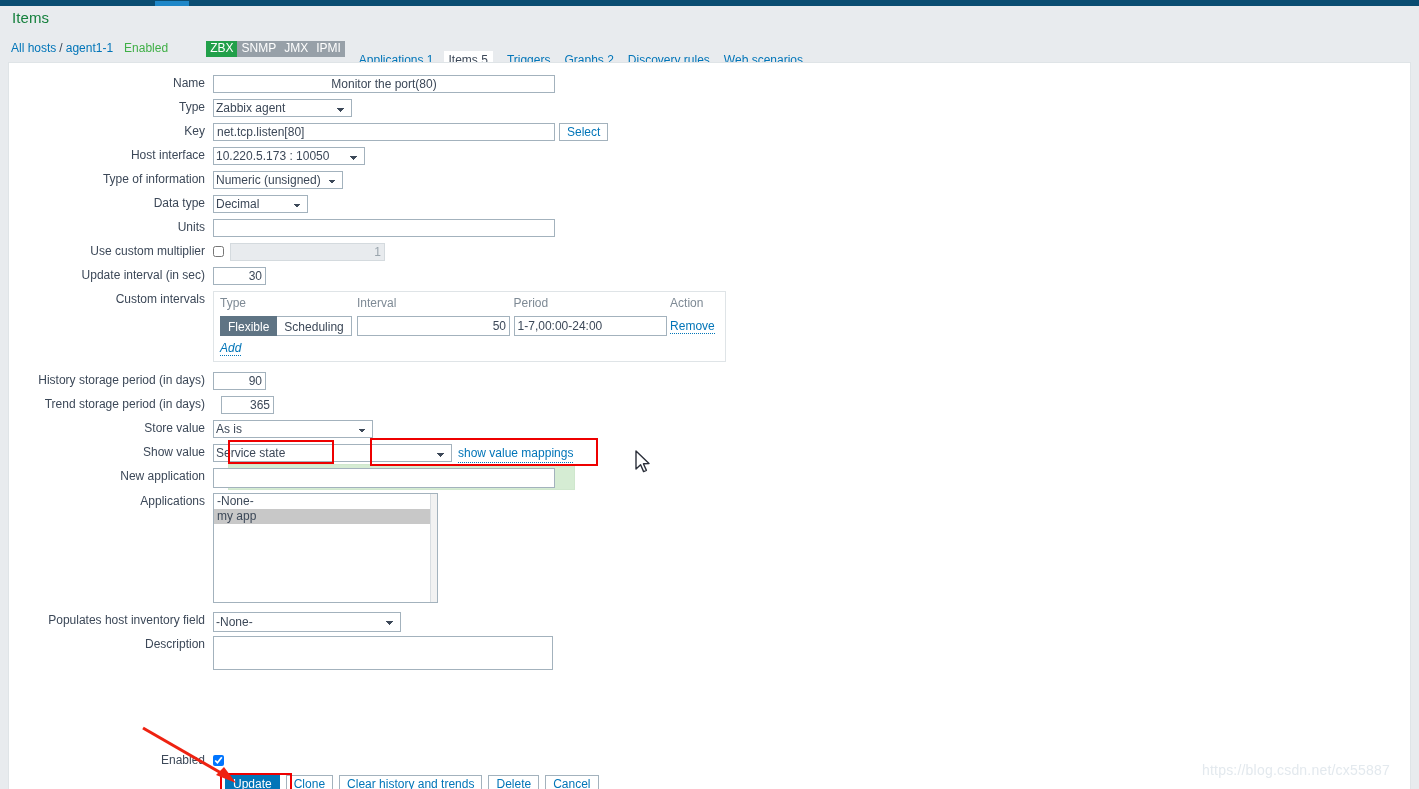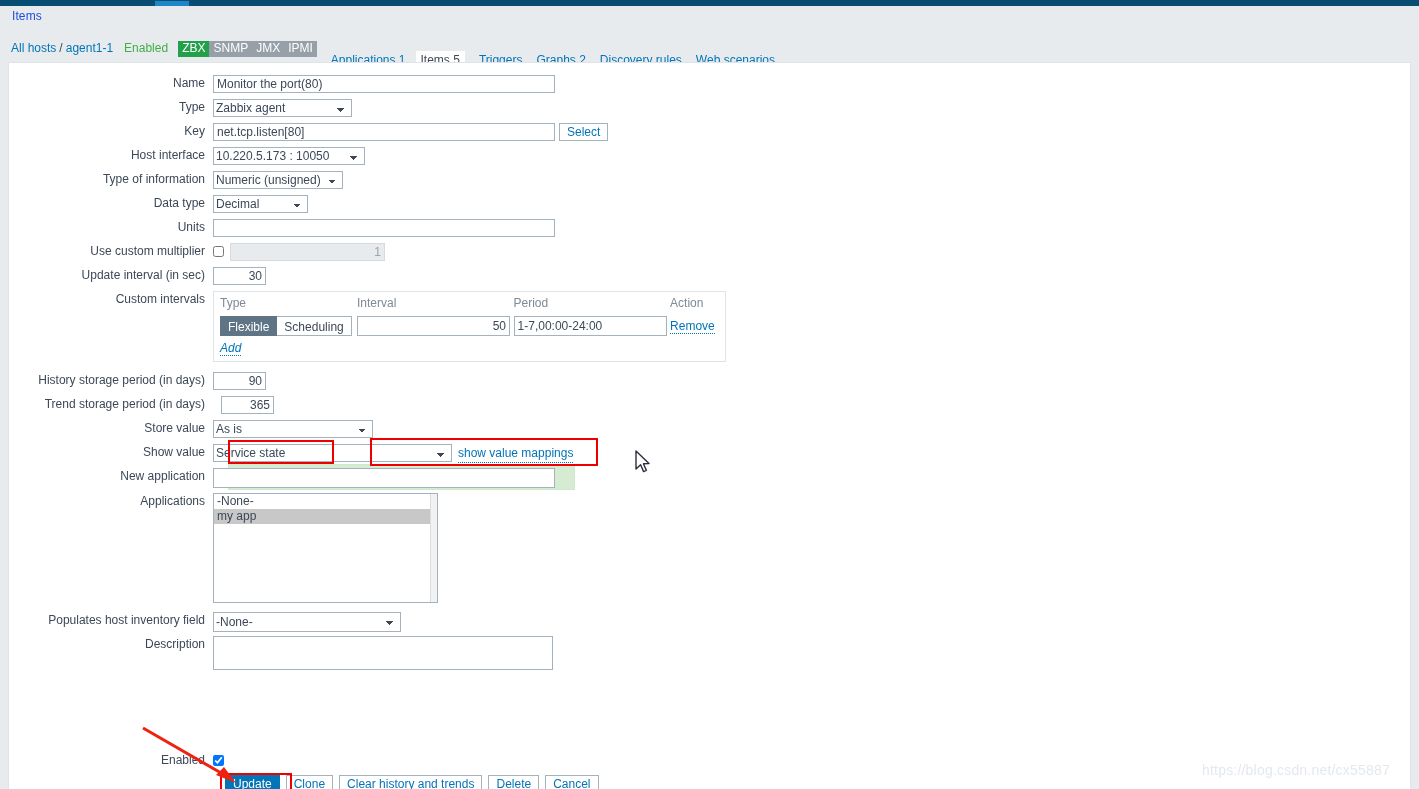--- a/index.html
+++ b/index.html
@@ -29,22 +29,22 @@
     position: absolute;
     left: 155px; top: 1px;
     width: 34px; height: 5px;
     background: #1e87c8;
   }
 
   
   .page-title {
     position: absolute;
     left: 12px; top: 9px;
-    font-size: 12px;
-    color: #1d4ed8;
+    font-size: 15px;
+    color: #15803d;
     letter-spacing: .1px;
   }
 
   
   .hostnav {
     position: absolute;
     left: 11px; top: 41px;
     height: 15px;
     display: flex;
     align-items: center;
@@ -58,21 +58,21 @@
   .crumb-link {
     color: #0275b8;
     text-decoration: none;
   }
   .crumb-sep { color: #3c4858; margin: 0 3px; }
   .status-enabled {
     color: #3faf46;
     margin-left: 11px;
     margin-right: 10px;
   }
-  .iface-badges { display: inline-flex; }
+  .iface-badges { display: inline-flex; margin-left: 28px; }
   .badge {
     display: inline-block;
     color: #ffffff;
     font-size: 11.5px;
     line-height: 16px;
     height: 16px;
     padding: 0 4px;
     background: #97a0a8;
   }
   .badge.on { background: #22a04a; }
@@ -319,21 +319,21 @@
   <a class="navlink" href="#">Discovery rules</a>
   <a class="navlink" href="#">Web scenarios</a>
 </div>
 
 <div class="panel"></div>
 
 <div class="form">
 
   <div class="row" style="left:0; top:75px;">
     <div class="lbl">Name</div>
-    <input class="txt" type="text" style="width: 342px;" value="Monitor the port(80)">
+    <input class="txt" type="text" style="width: 342px; text-align: center;" value="Monitor the port(80)">
   </div>
 
   <div class="row" style="left:0; top:99px;">
     <div class="lbl">Type</div>
     <select class="sel" style="width:139px;">
       <option>Zabbix agent</option>
     </select>
   </div>
 
   <div class="row" style="left:0; top:123px;">

